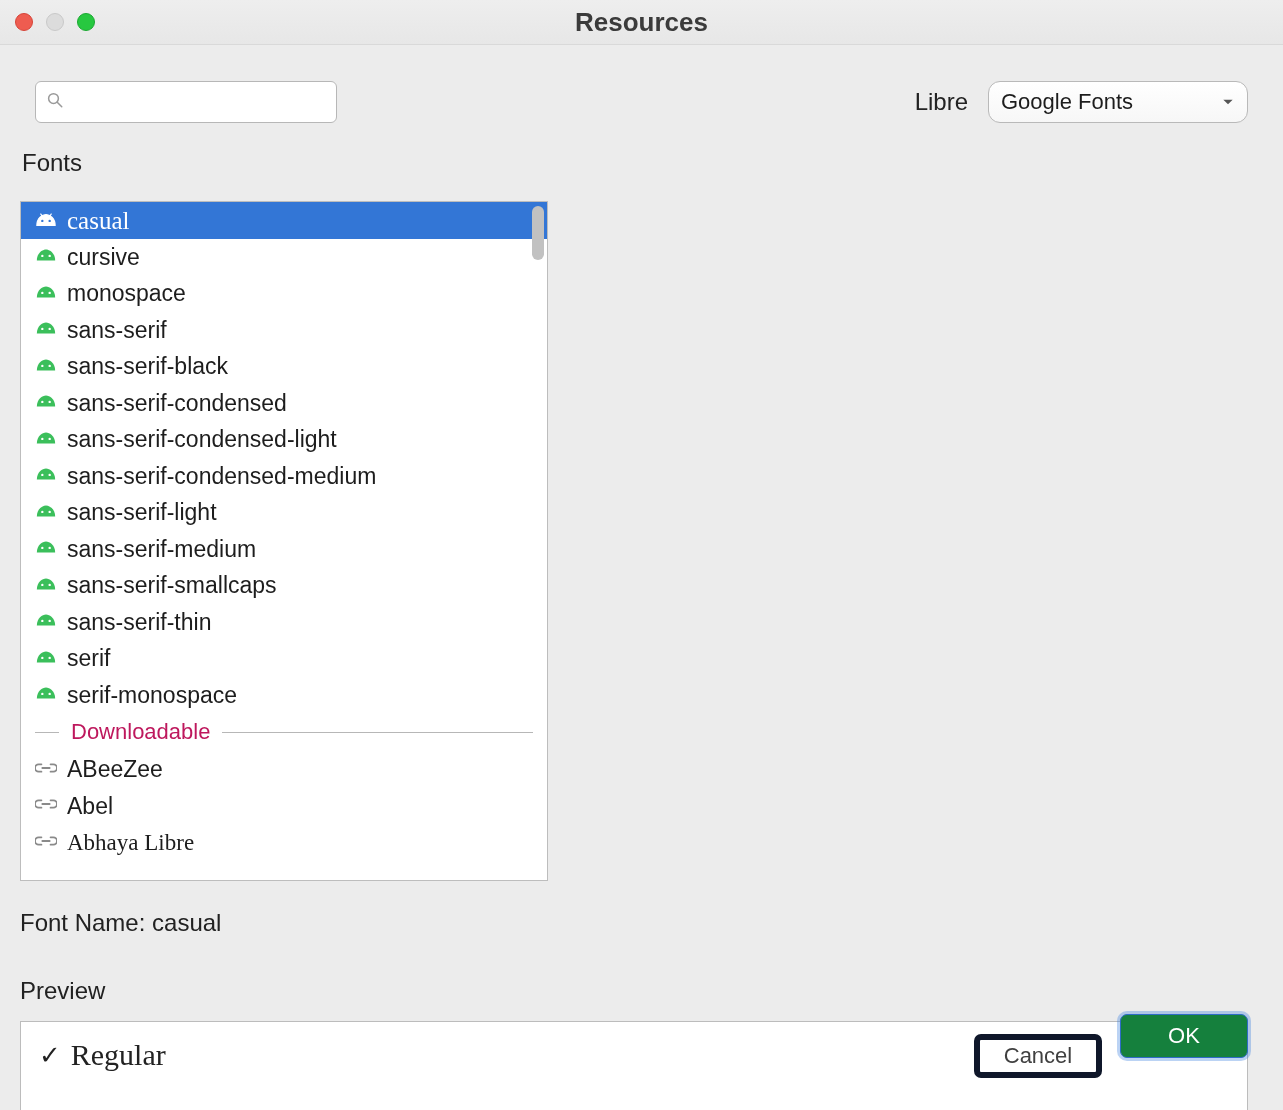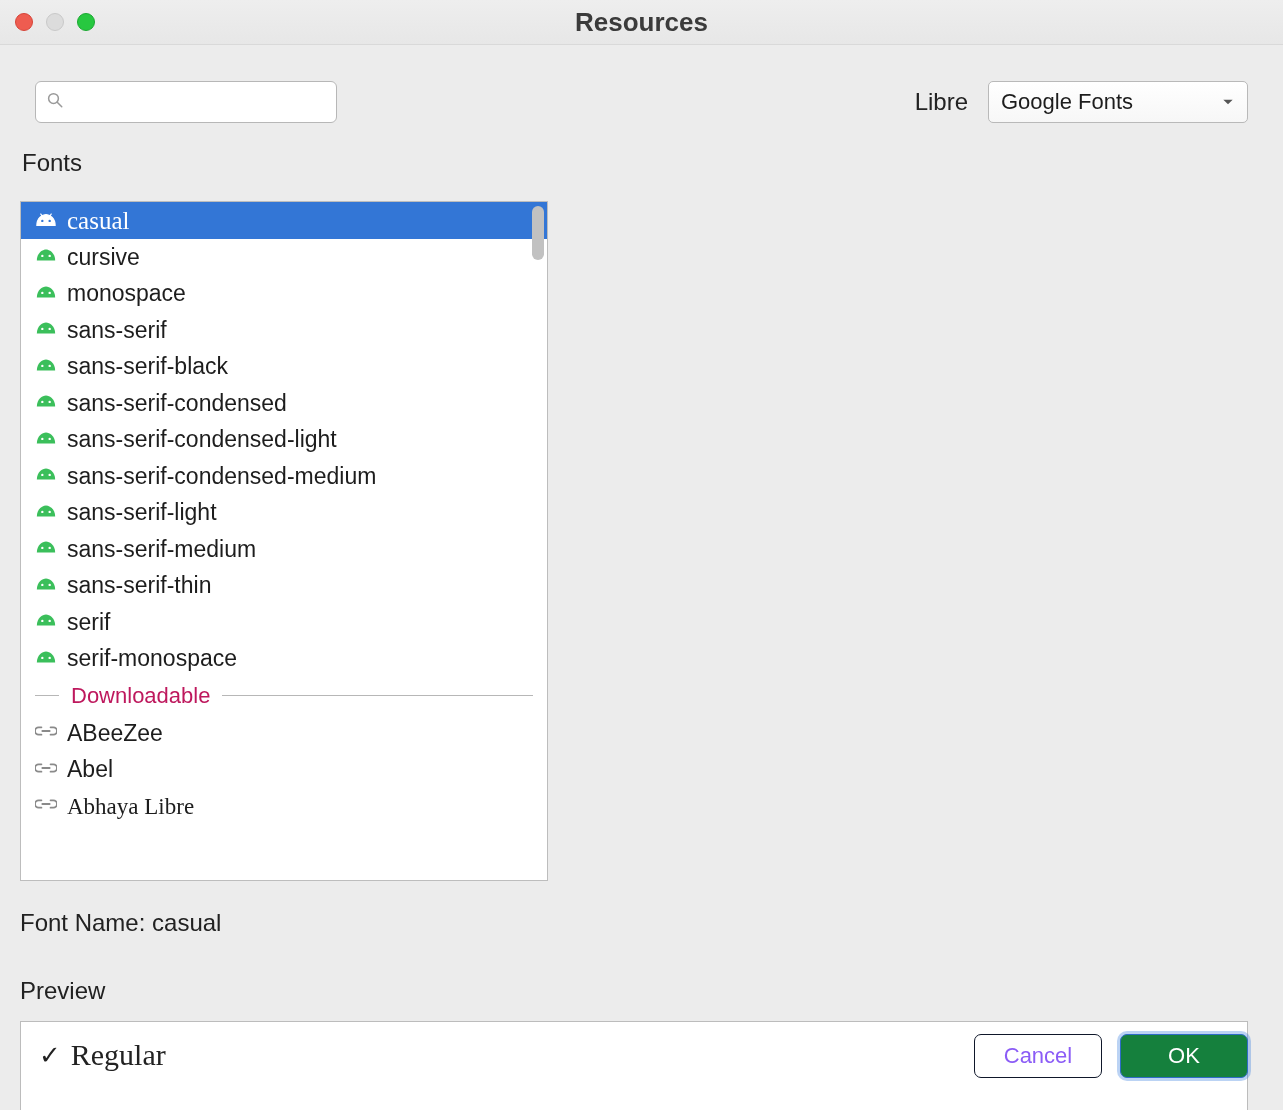--- a/index.html
+++ b/index.html
@@ -68,21 +68,21 @@
     font-size: 20px;
     background: transparent;
   }
   .spacer { flex: 1; }
 
   .source-label { font-size: 24px; color: #222; }
   .source-select {
     width: 260px;
     height: 42px;
     border: 1px solid #b9b9b9;
-    border-radius: 5px;
+    border-radius: 12px;
     background: linear-gradient(#fff, #f7f7f7);
     display: flex;
     align-items: center;
     justify-content: space-between;
     padding: 0 12px;
     font-size: 22px;
     cursor: default;
   }
 
   .content {
@@ -207,22 +207,23 @@
     border-radius: 7px;
     font-size: 22px;
     display: flex;
     align-items: center;
     justify-content: center;
     padding: 0 20px;
     cursor: default;
   }
   .btn-cancel {
     background: #fff;
-    border: 1px solid #0f172a;
-    color: #8b5cf6;
+    border: 6px solid #0f172a;
+    color: #404040;
+    margin-top: 20px;
   }
   .btn-ok {
     background: #15803d;
     border: 1px solid #2f6cc7;
     color: #fff;
     box-shadow: 0 0 0 3px rgba(61,128,224,0.35);
   }
 </style>
 </head>
 <body>
@@ -347,20 +348,28 @@
               <circle cx="16" cy="9" r="1.3" fill="#fff"></circle>
             </svg></span>
         <span class="label">sans-serif-medium</span>
       </div>
       <div class="font-item">
         <span class="android-icon"><svg width="22" height="18" viewBox="0 0 24 16">
               <path d="M2 14 C2 6 8 2 12 2 C16 2 22 6 22 14 Z"></path>
               <circle cx="8" cy="9" r="1.3" fill="#fff"></circle>
               <circle cx="16" cy="9" r="1.3" fill="#fff"></circle>
             </svg></span>
+        <span class="label">sans-serif-smallcaps</span>
+      </div>
+      <div class="font-item">
+        <span class="android-icon"><svg width="22" height="18" viewBox="0 0 24 16">
+              <path d="M2 14 C2 6 8 2 12 2 C16 2 22 6 22 14 Z"></path>
+              <circle cx="8" cy="9" r="1.3" fill="#fff"></circle>
+              <circle cx="16" cy="9" r="1.3" fill="#fff"></circle>
+            </svg></span>
         <span class="label">sans-serif-thin</span>
       </div>
       <div class="font-item">
         <span class="android-icon"><svg width="22" height="18" viewBox="0 0 24 16">
               <path d="M2 14 C2 6 8 2 12 2 C16 2 22 6 22 14 Z"></path>
               <circle cx="8" cy="9" r="1.3" fill="#fff"></circle>
               <circle cx="16" cy="9" r="1.3" fill="#fff"></circle>
             </svg></span>
         <span class="label">serif</span>
       </div>

